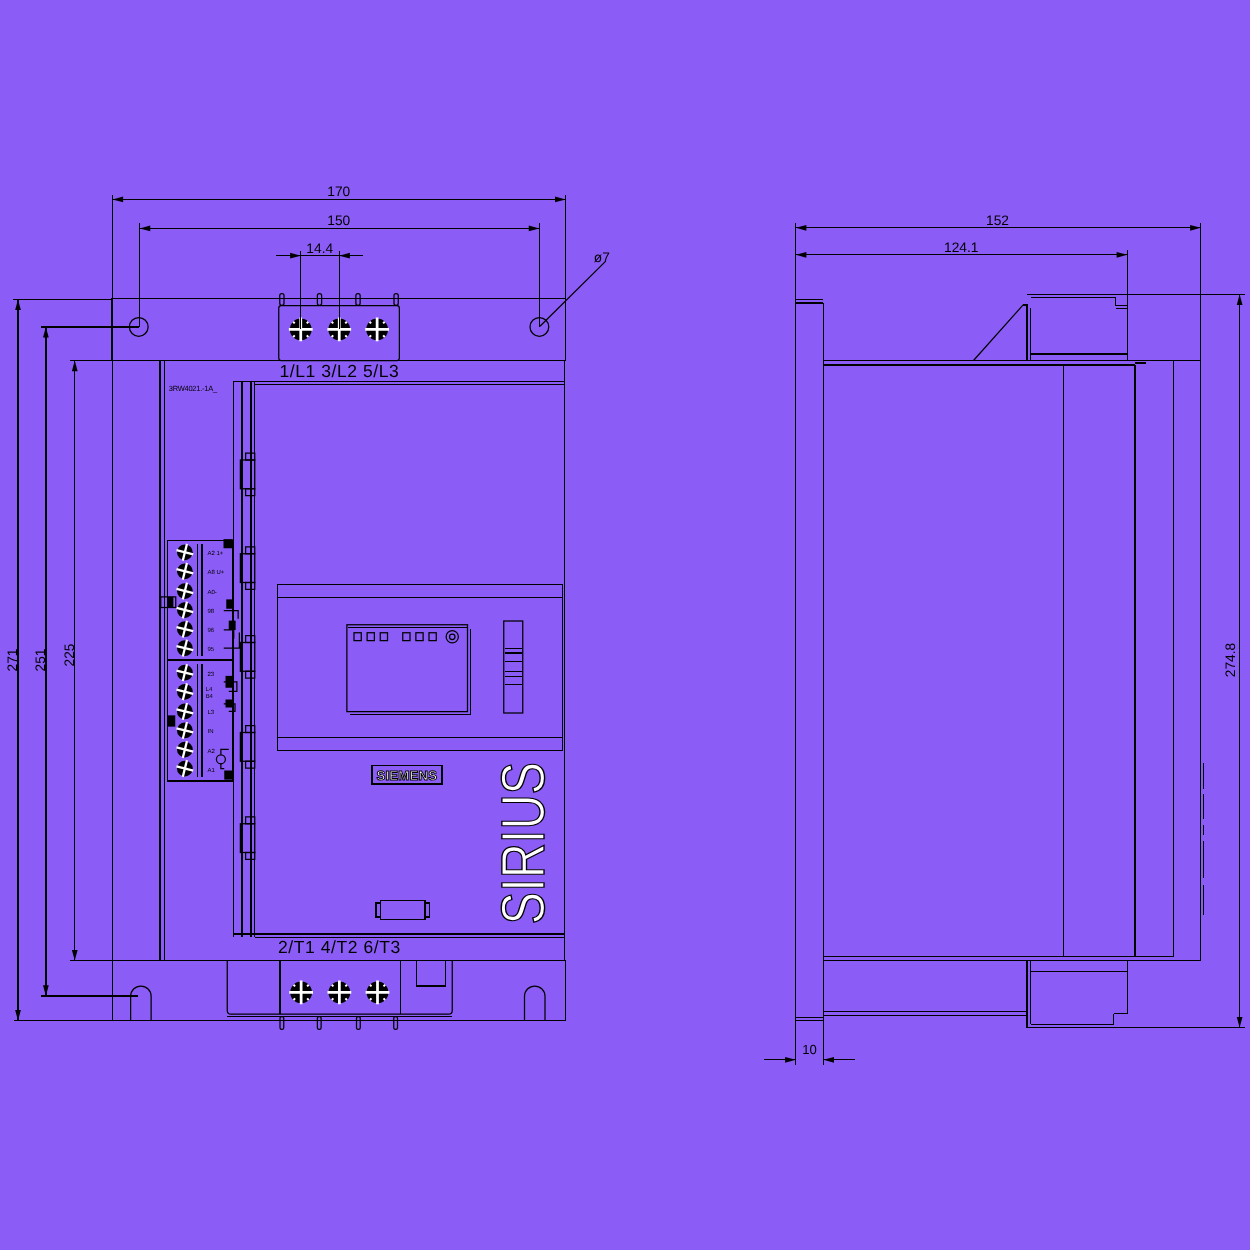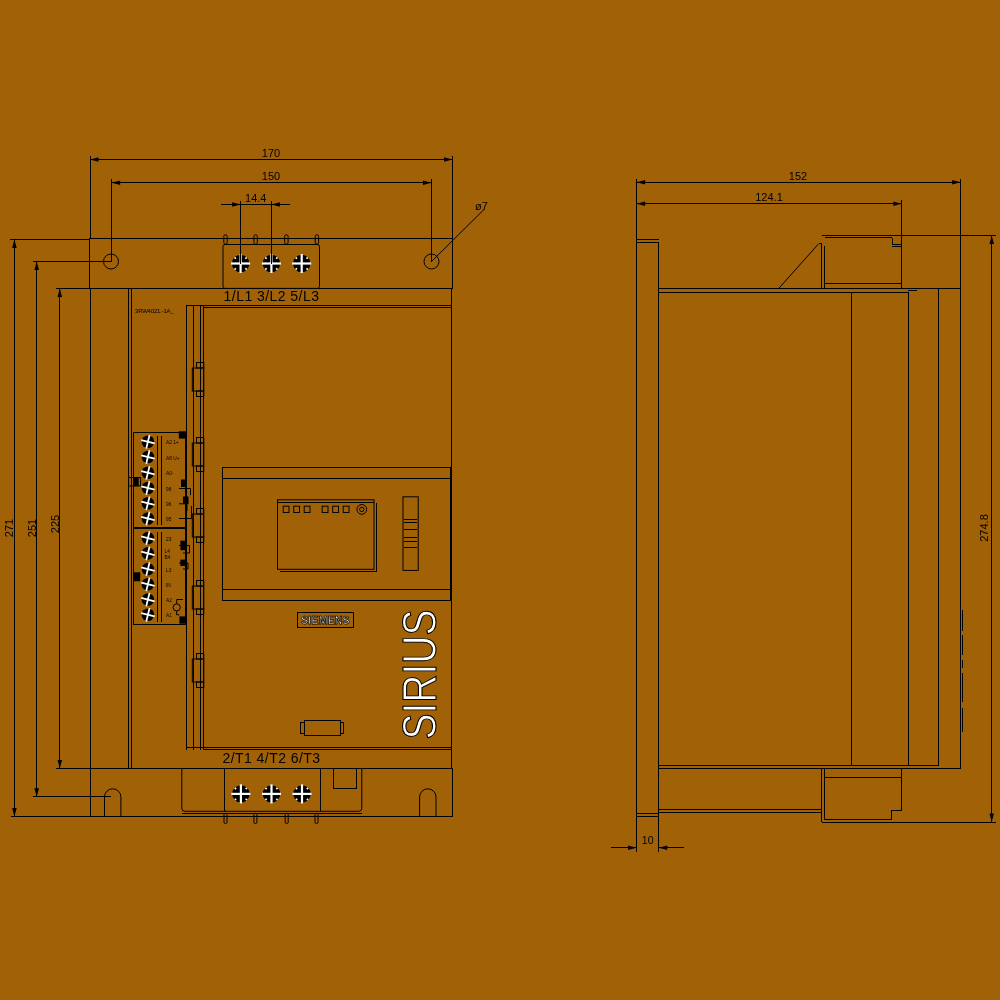--- a/index.html
+++ b/index.html
@@ -1,16 +1,16 @@
 <!DOCTYPE html>
 <html><head>
 <meta charset="utf-8">
 <style>
   html,body{margin:0;padding:0;background:#fff;}
-  .page{width:1000px;height:1000px;position:relative;background:#a16207;}
+  .page{width:1000px;height:1000px;position:relative;background:#8b5cf6;}
   text{font-family:"Liberation Sans",sans-serif;fill:#000;}
   .ln{stroke:#000;stroke-width:1;fill:none;}
   .cr{shape-rendering:crispEdges;}
   .ar{fill:#000;stroke:none;}
 </style>
 </head>
 <body>
 <div class="page">
 <svg width="1000" height="1000" viewBox="0 0 1000 1000" style="display:block">
 <defs>

